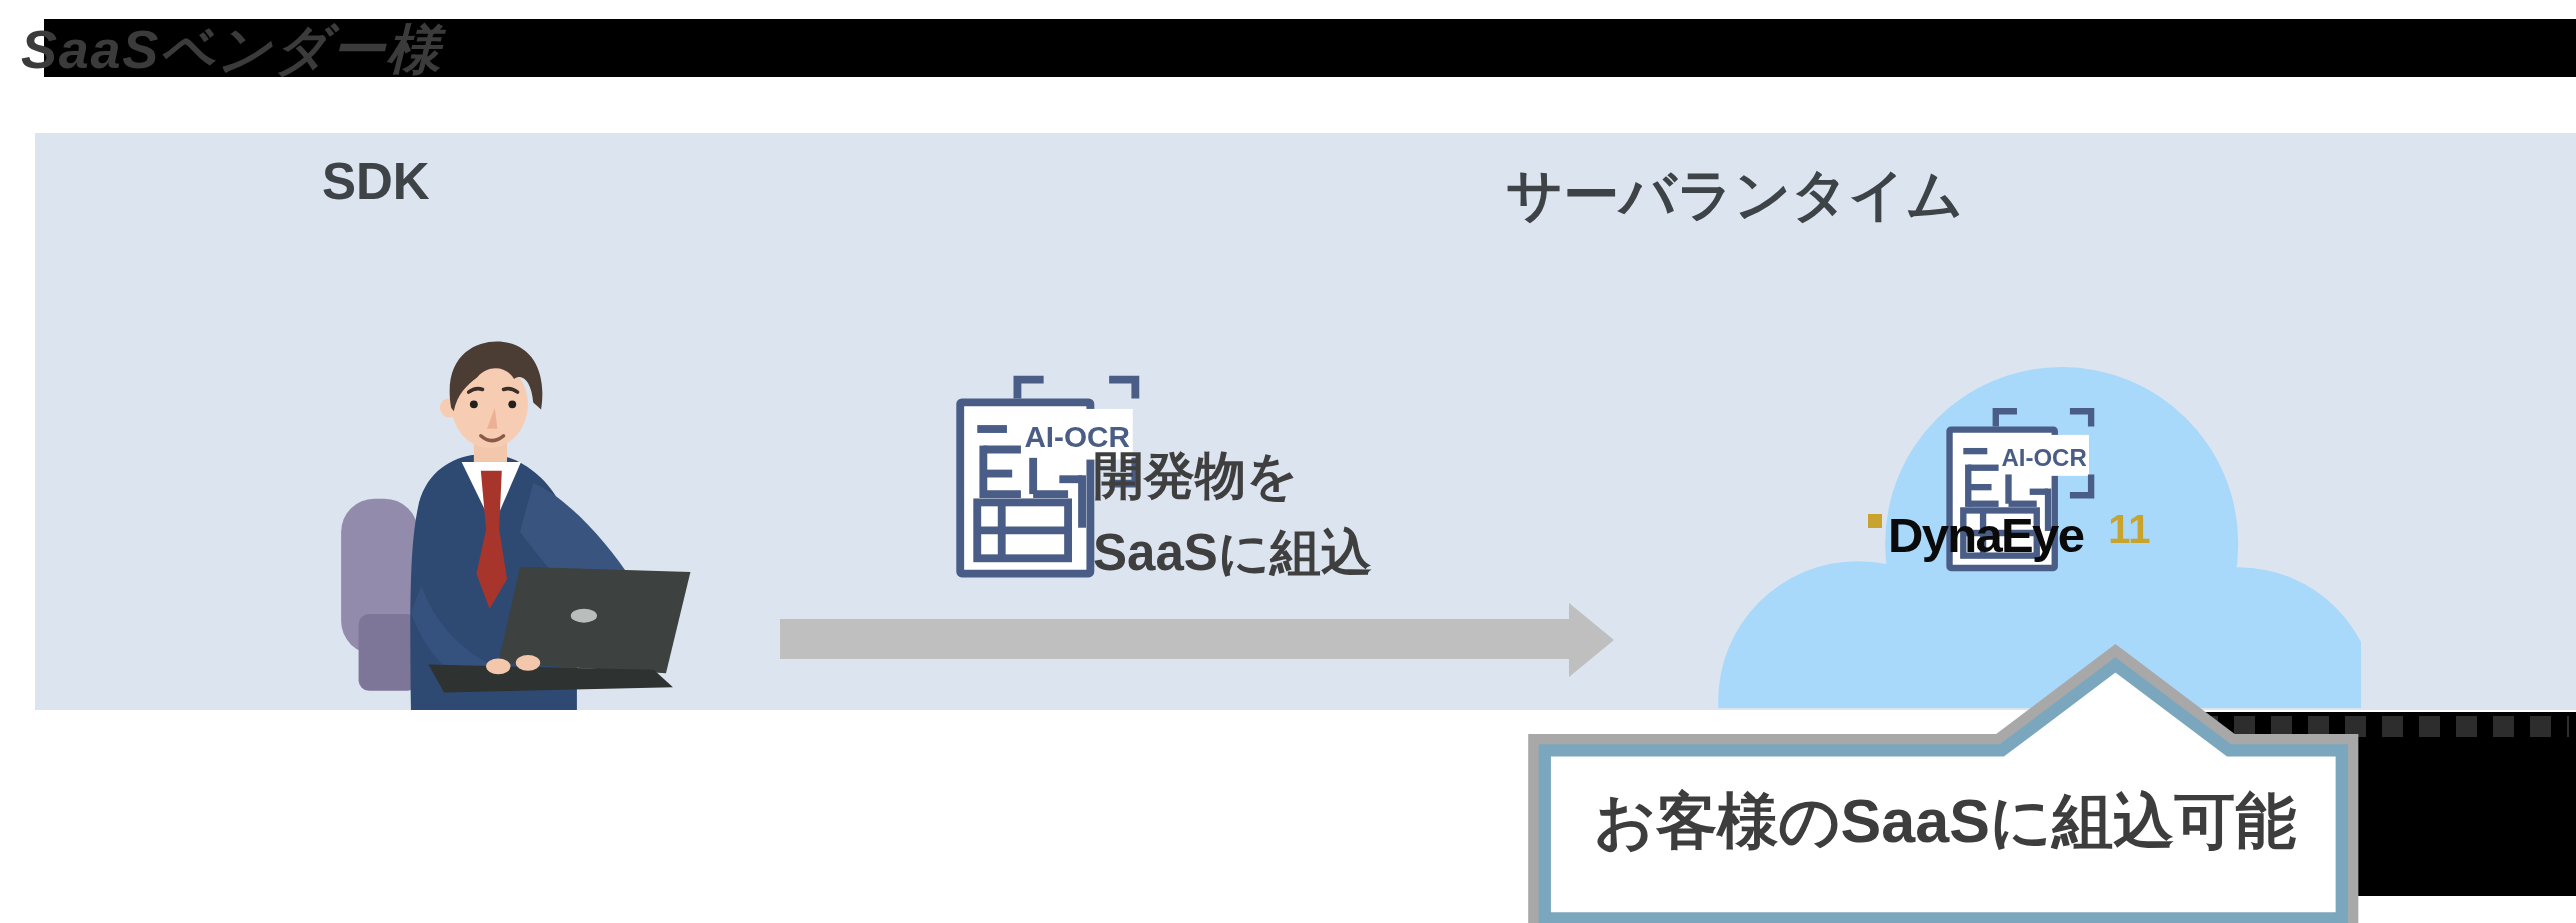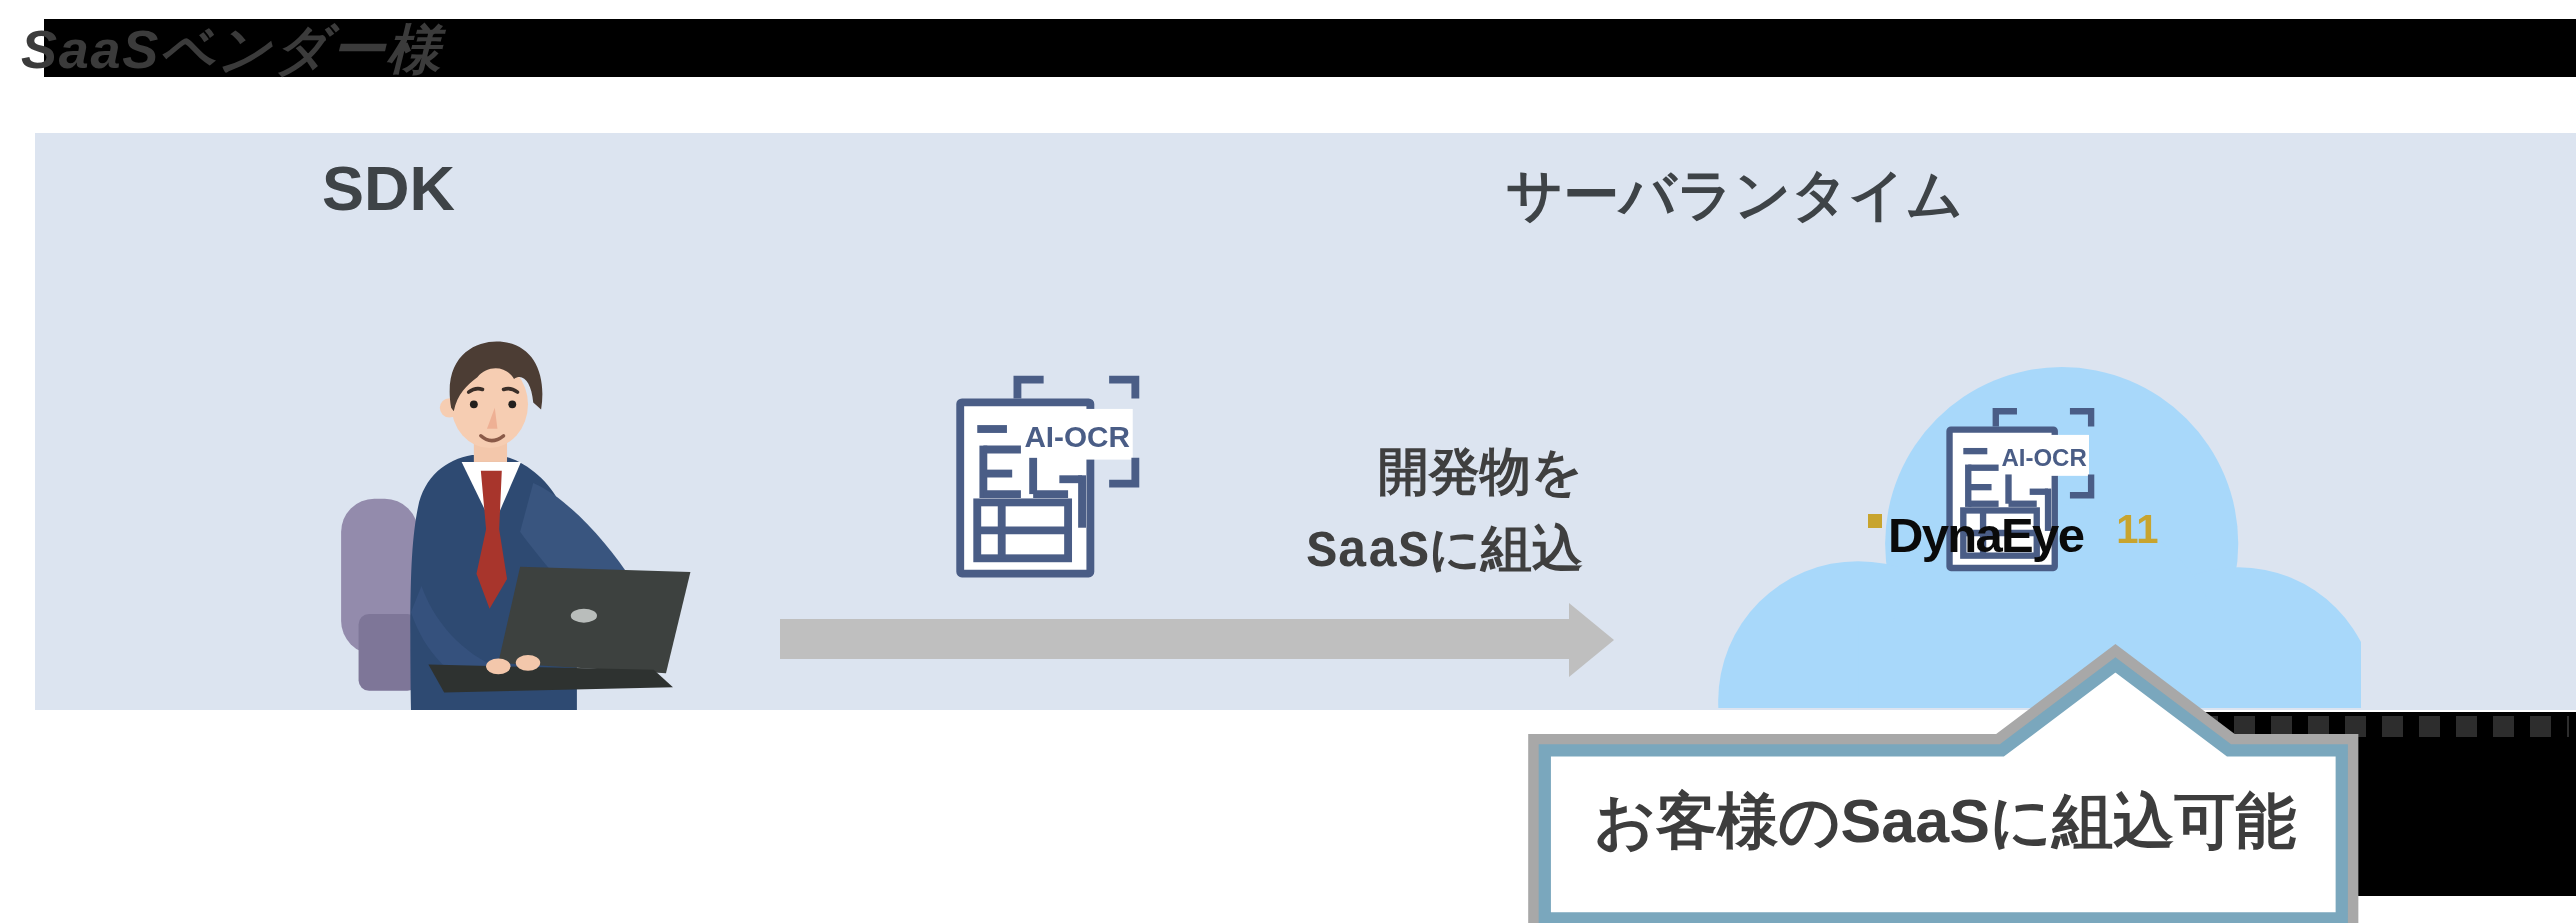--- a/index.html
+++ b/index.html
@@ -40,21 +40,21 @@
     left: 35px; top: 133px;
     width: 2541px; height: 577px;
     background: #dce4f0;
   }
   .heading {
     position: absolute;
     font-weight: bold;
     color: #3e4347;
     white-space: nowrap;
   }
-  .heading-sdk   { left: 287px; top: 19px; font-size: 63px; }
+  .heading-sdk   { left: 287px; top: 19px; font-size: 51px; }
   .heading-runtime { left: 1471px; top: 24.5px; font-size: 56px; }
 
   
   .person-svg {
     position: absolute;
     left: 306px; top: 191px;
     width: 367px; height: 386px;
   }
 
   
@@ -75,27 +75,26 @@
 
   
   .aiocr-a { position: absolute; left: 921px; top: 234px; width: 184px; height: 214px; }
   .aiocr-b { position: absolute; left: 1911px; top: 268px; width: 149px; height: 173px; }
 
   
   .flow-label {
     position: absolute;
     left: 1058px; top: 304px;
     width: 490px;
-    text-align: right;
+    text-align: left;
     font-size: 51px;
     line-height: 77px;
     font-weight: bold;
     color: #3f3f3f;
     white-space: nowrap;
-    font-family: Liberation Mono, monospace;
   }
 
   
   .cloud-svg {
     position: absolute;
     left: 1626px; top: 96px;
     width: 700px; height: 479px;
   }
 
   
@@ -117,21 +116,21 @@
   .logo-brand {
     font-size: 49px;
     font-weight: 900;
     letter-spacing: -1.7px;
     color: #0a0a0a;
   }
   .logo-version {
     font-size: 40px;
     font-weight: 800;
     color: #c8a42e;
-    margin-left: 33px;
+    margin-left: 25px;
   }
 
   
   .bottom-black {
     position: absolute;
     left: 2186px; top: 712px;
     width: 390px; height: 184px;
     background: #000000;
     z-index: 1;
   }

